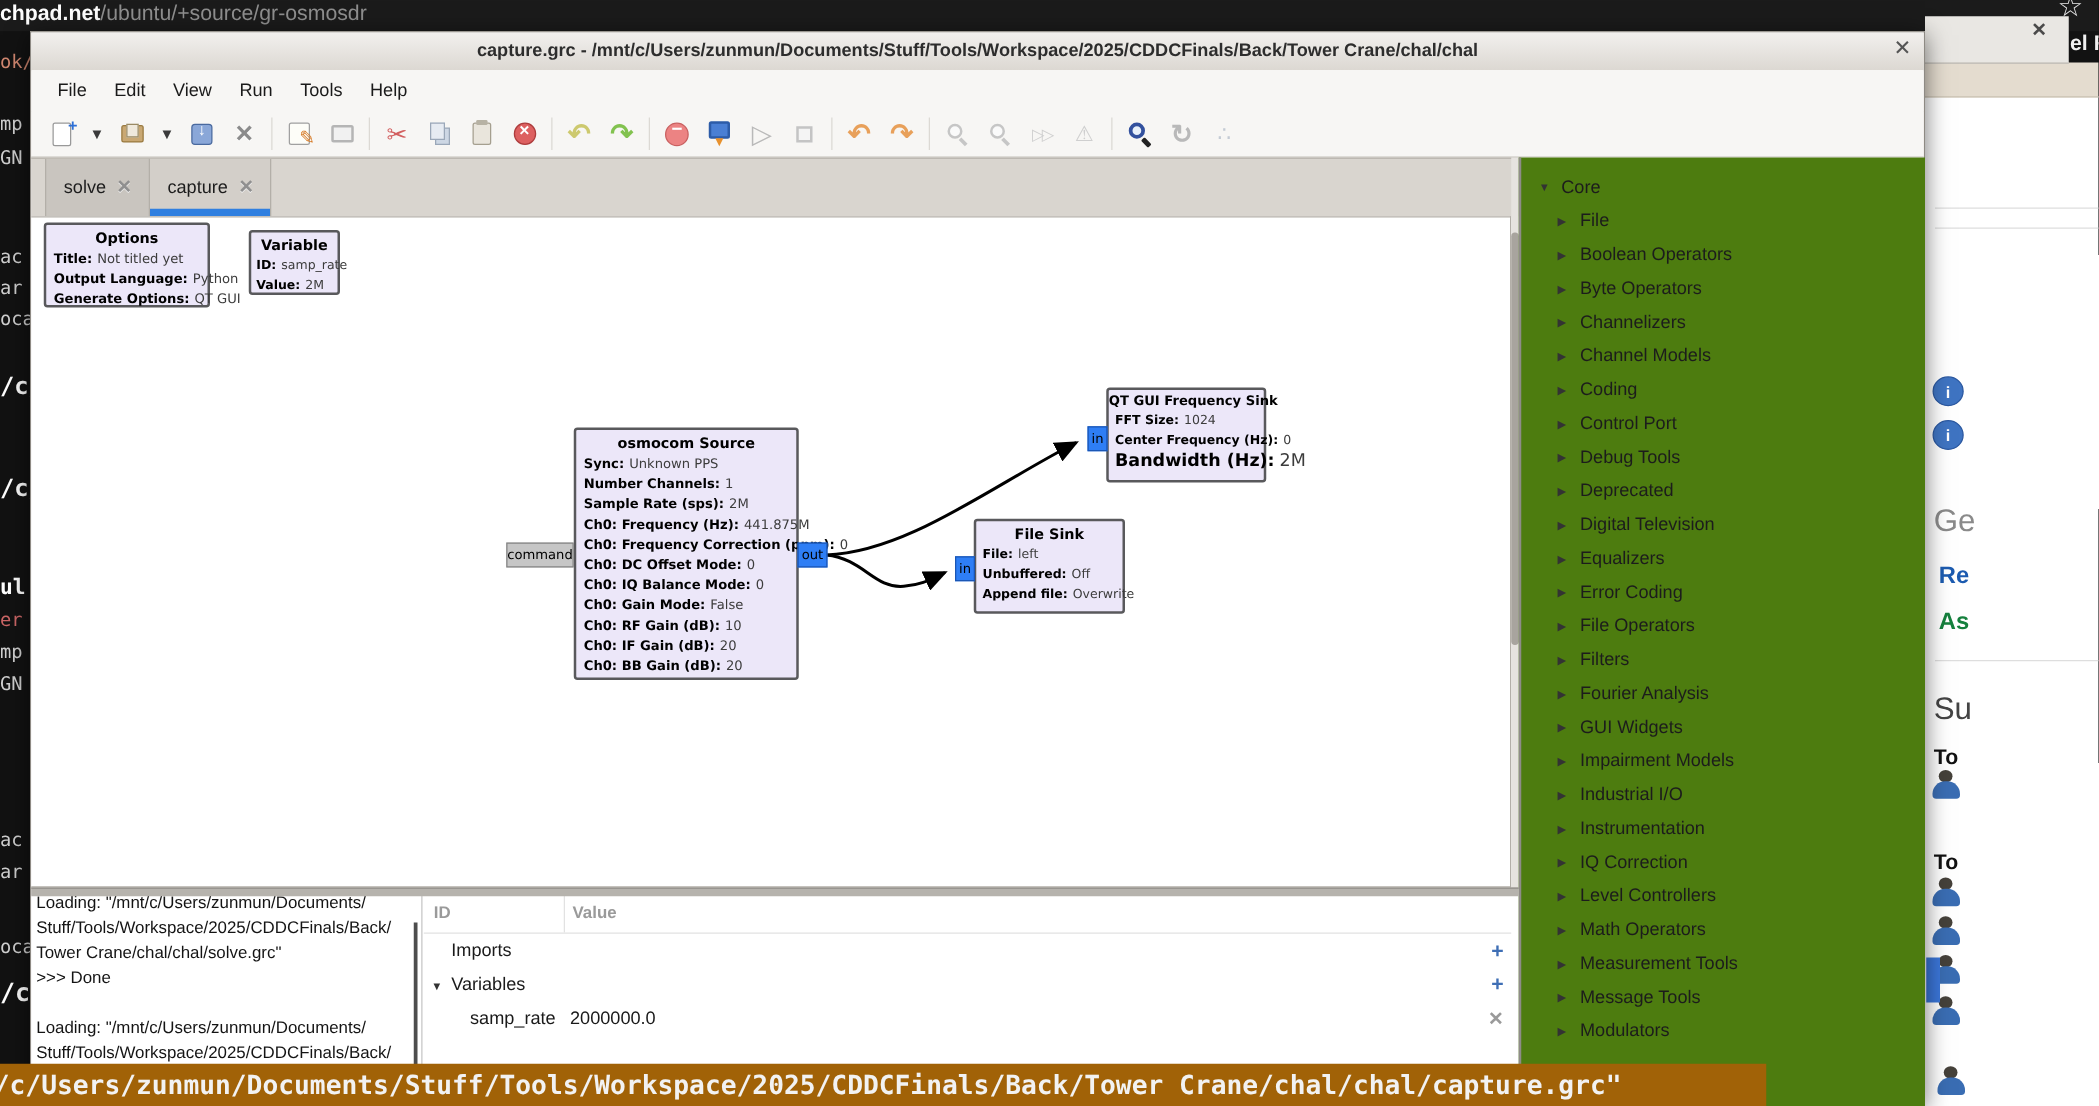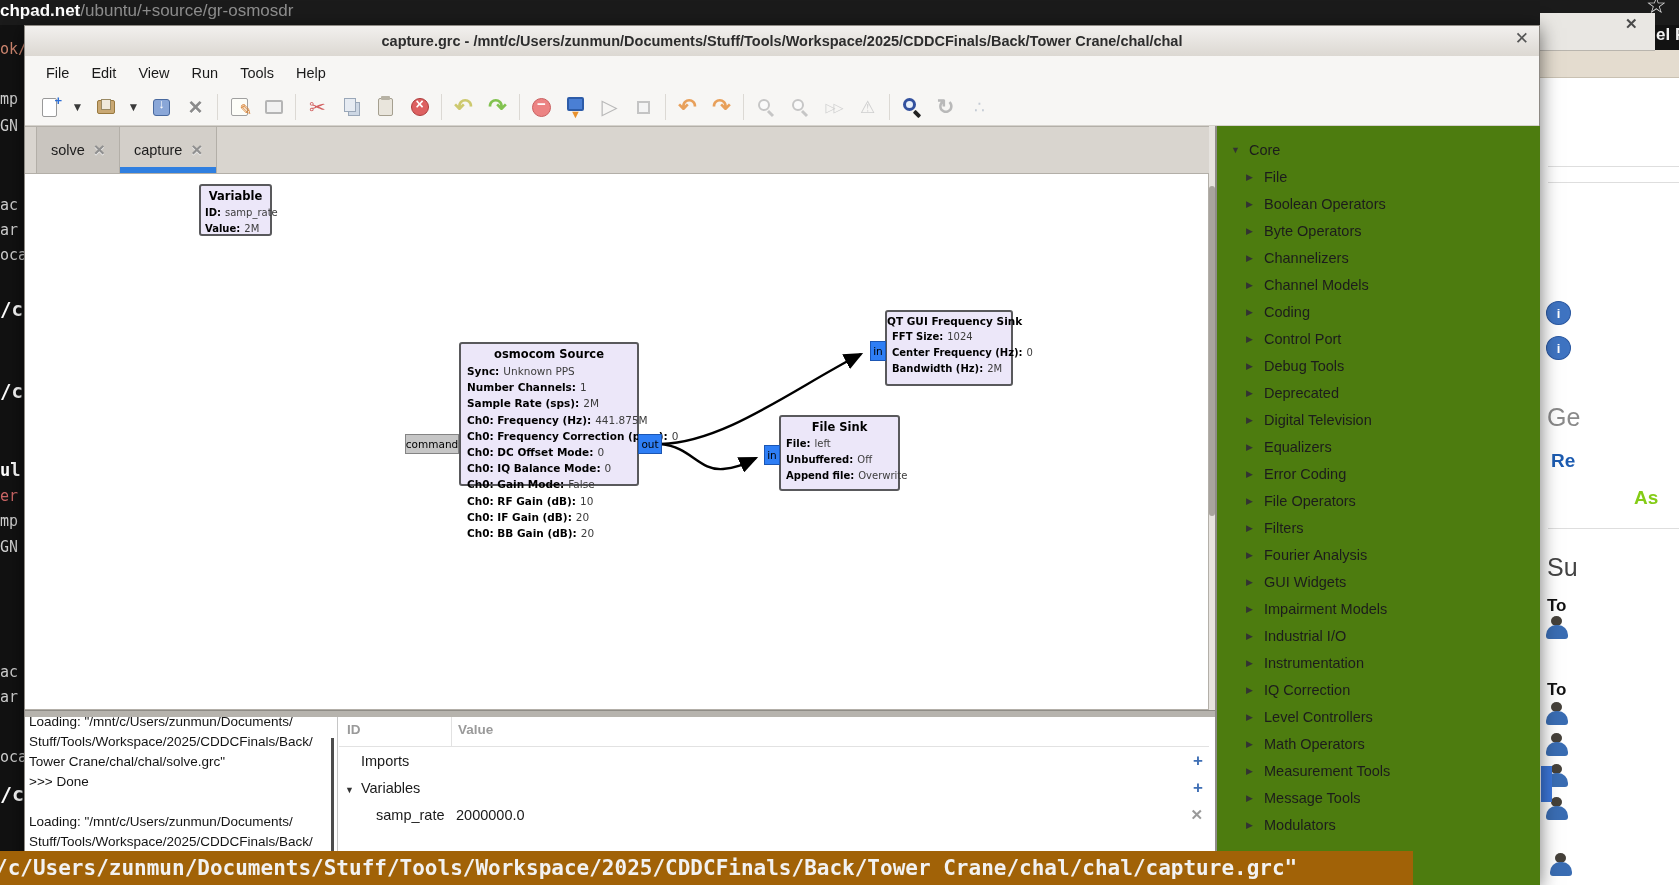--- a/index.html
+++ b/index.html
@@ -182,21 +182,21 @@
   <div class="rsep" style="top:182px" data-name="separator"></div>
   <div class="rsep" style="top:528px" data-name="separator"></div>
   <div class="info-dot" style="top:301px" data-name="info-icon">
       <span data-name="info-glyph">i</span>
     </div>
   <div class="info-dot" style="top:336px" data-name="info-icon">
       <span data-name="info-glyph">i</span>
     </div>
   <div class="rtx" style="top:403px;font-size:25px;color:#8a8a8a;" data-name="browser-section-heading">Ge</div>
   <div class="rtx" style="top:450px;left:1551px;font-size:19px;font-weight:bold;color:#1c5bb0;" data-name="browser-link">Re</div>
-  <div class="rtx" style="top:487px;left:1634px;font-size:19px;font-weight:bold;color:#84cc16;" data-name="browser-link">As</div>
+  <div class="rtx" style="top:487px;left:1551px;font-size:19px;font-weight:bold;color:#15803d;" data-name="browser-link">As</div>
   <div class="rtx" style="top:553px;font-size:25px;color:#444;" data-name="browser-section-heading">Su</div>
   <div class="rtx" style="top:596px;font-size:17px;font-weight:bold;color:#111;" data-name="browser-label">To</div>
   <div class="avatar" style="left:1544px;top:616px;" data-name="avatar">
       <div class="head"></div>
       <div class="body"></div>
     </div>
   <div class="rtx" style="top:680px;font-size:17px;font-weight:bold;color:#111;" data-name="browser-label">To</div>
   <div class="avatar" style="left:1544px;top:702px;" data-name="avatar">
       <div class="head"></div>
       <div class="body"></div>
@@ -290,31 +290,40 @@
       <svg class="wires" data-name="connection-wires" viewBox="0 0 1184 537">
         <defs>
           <marker id="arr" markerWidth="9" markerHeight="7" refX="7" refY="3.5" orient="auto">
             <path d="M0,0 L8,3.5 L0,7 z" fill="#000"></path>
           </marker>
         </defs>
         <path data-name="connection-wire" d="M 636 270 C 700 268, 768 215, 836 180" fill="none" stroke="#000" stroke-width="2.4" marker-end="url(#arr)"></path>
         <path data-name="connection-wire" d="M 636 270 C 666 273, 674 297, 698 295 C 714 294, 722 288, 731 284" fill="none" stroke="#000" stroke-width="2.4" marker-end="url(#arr)"></path>
       </svg>
 
+      <div class="block" style="left:10px;top:4px;width:133px;height:68px;" data-name="block-options">
+        <div class="btitle" data-name="block-title">Options</div>
+        <div class="bparams" data-name="block-params">
+
+        <div class="bp" data-name="block-param"><b class="bpk">Title:</b><span class="bpv">Not titled yet</span></div>
+            <div class="bp" data-name="block-param"><b class="bpk">Output Language:</b><span class="bpv">Python</span></div>
+            <div class="bp" data-name="block-param"><b class="bpk">Generate Options:</b><span class="bpv">QT GUI</span></div>
+          </div>
+      </div>
 
       <div class="block" style="left:174px;top:10px;width:73px;height:52px;" data-name="block-variable">
         <div class="btitle" data-name="block-title">Variable</div>
         <div class="bparams" style="padding:2px 4px 0 4px;" data-name="block-params">
 
         <div class="bp" style="font-size:10px;" data-name="block-param"><b class="bpk">ID:</b><span class="bpv">samp_rate</span></div>
             <div class="bp" style="font-size:10px;" data-name="block-param"><b class="bpk">Value:</b><span class="bpv">2M</span></div>
           </div>
       </div>
 
-      <div class="block" style="left:434px;top:168px;width:180px;height:144px;" data-name="block-osmocom-source">
+      <div class="block" style="left:434px;top:168px;width:180px;height:202px;" data-name="block-osmocom-source">
         <div class="btitle" data-name="block-title">osmocom Source</div>
         <div class="bparams" data-name="block-params">
 
         <div class="bp" data-name="block-param"><b class="bpk">Sync:</b><span class="bpv">Unknown PPS</span></div>
             <div class="bp" data-name="block-param"><b class="bpk">Number Channels:</b><span class="bpv">1</span></div>
             <div class="bp" data-name="block-param"><b class="bpk">Sample Rate (sps):</b><span class="bpv">2M</span></div>
             <div class="bp" data-name="block-param"><b class="bpk">Ch0: Frequency (Hz):</b><span class="bpv">441.875M</span></div>
             <div class="bp" data-name="block-param"><b class="bpk">Ch0: Frequency Correction (ppm):</b><span class="bpv">0</span></div>
             <div class="bp" data-name="block-param"><b class="bpk">Ch0: DC Offset Mode:</b><span class="bpv">0</span></div>
             <div class="bp" data-name="block-param"><b class="bpk">Ch0: IQ Balance Mode:</b><span class="bpv">0</span></div>
@@ -330,21 +339,21 @@
       <div class="port stream" style="left:613px;top:260px;width:24px;height:20px;" data-name="port-out">
           <span data-name="port-label">out</span>
         </div>
 
       <div class="block" style="left:860px;top:136px;width:128px;height:76px;" data-name="block-qtgui-frequency-sink">
         <div class="btitle" style="font-size:10.5px;" data-name="block-title">QT GUI Frequency Sink</div>
         <div class="bparams" style="padding:2px 5px 0 5px;" data-name="block-params">
 
         <div class="bp" style="font-size:10px;" data-name="block-param"><b class="bpk">FFT Size:</b><span class="bpv">1024</span></div>
             <div class="bp" style="font-size:10px;" data-name="block-param"><b class="bpk">Center Frequency (Hz):</b><span class="bpv">0</span></div>
-            <div class="bp" style="font-size:10px;" data-name="block-param"><b class="bpk">Bandwidth (Hz):</b><span class="bpv">2M</span></div>
+            <div class="bp" style="font-size:14px;" data-name="block-param"><b class="bpk">Bandwidth (Hz):</b><span class="bpv">2M</span></div>
           </div>
       </div>
       <div class="port stream" style="left:845px;top:167px;width:16px;height:20px;" data-name="port-in">
           <span data-name="port-label">in</span>
         </div>
 
       <div class="block" style="left:754px;top:241px;width:121px;height:76px;" data-name="block-file-sink">
         <div class="btitle" data-name="block-title">File Sink</div>
         <div class="bparams" style="padding:2px 5px 0 5px;" data-name="block-params">
 

